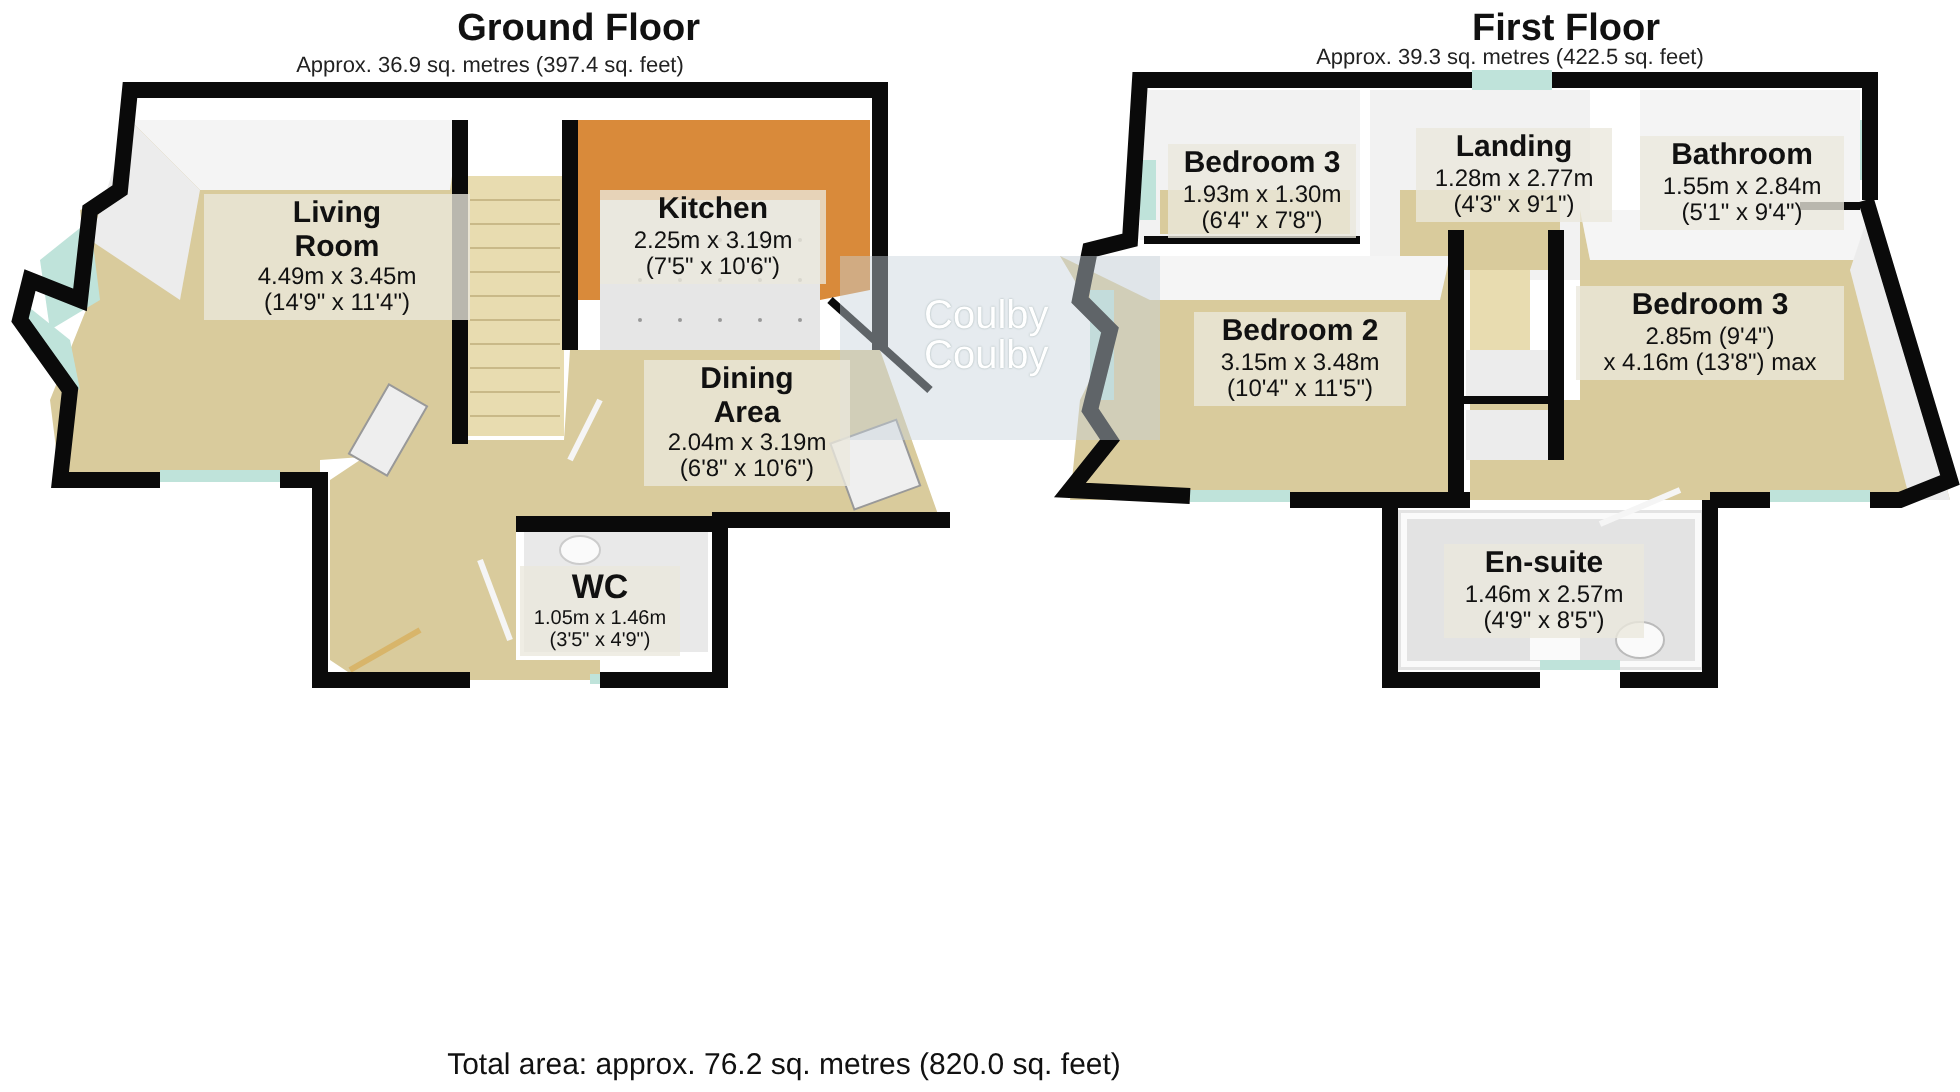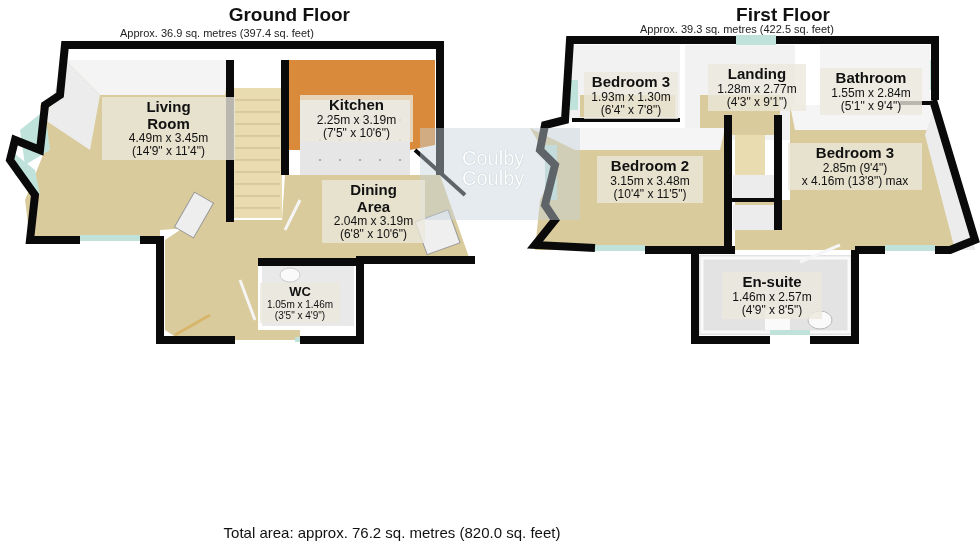--- a/index.html
+++ b/index.html
@@ -1,23 +1,23 @@
 <!DOCTYPE html>
 <html><head>
 <meta charset="utf-8">
 <style>
   html, body { margin:0; padding:0; background:#ffffff; }
   body { width:980px; height:546px; position:relative; overflow:hidden; font-family:"Liberation Sans", sans-serif; color:#111; }
   .floor-title { position:absolute; font-weight:bold; font-size:19px; text-align:right; }
-  .floor-sub { position:absolute; font-size:11px; text-align:left; color:#222; }
+  .floor-sub { position:absolute; font-size:11px; text-align:center; color:#222; }
   .plan { position:absolute; left:0; top:0; }
   .label { position:absolute; text-align:center; background:rgba(235,232,220,0.78); line-height:1.1; padding:2px 4px; }
   .label .nm { font-weight:bold; font-size:15px; display:block; }
   .label .dm { font-size:12px; display:block; }
-  .label.small .nm { font-size:13px; }
+  .label.small .nm { font-size:17px; }
   .label.small .dm { font-size:10px; }
   .total { position:absolute; left:0; width:784px; top:524px; text-align:center; font-size:15px; }
   .watermark { position:absolute; left:420px; top:128px; width:160px; height:92px; background:rgba(200,210,220,0.45); }
   .wm-text { position:absolute; left:462px; top:148px; color:#ffffff; font-size:20px; line-height:20px; text-shadow:0 0 1px #9aa; }
 </style>
 </head>
 <body>
 
 <div class="floor-title" style="left:140px; top:4px; width:210px;">Ground Floor</div>
 <div class="floor-sub" style="left:120px; top:27px; width:250px;">Approx. 36.9 sq. metres (397.4 sq. feet)</div>

